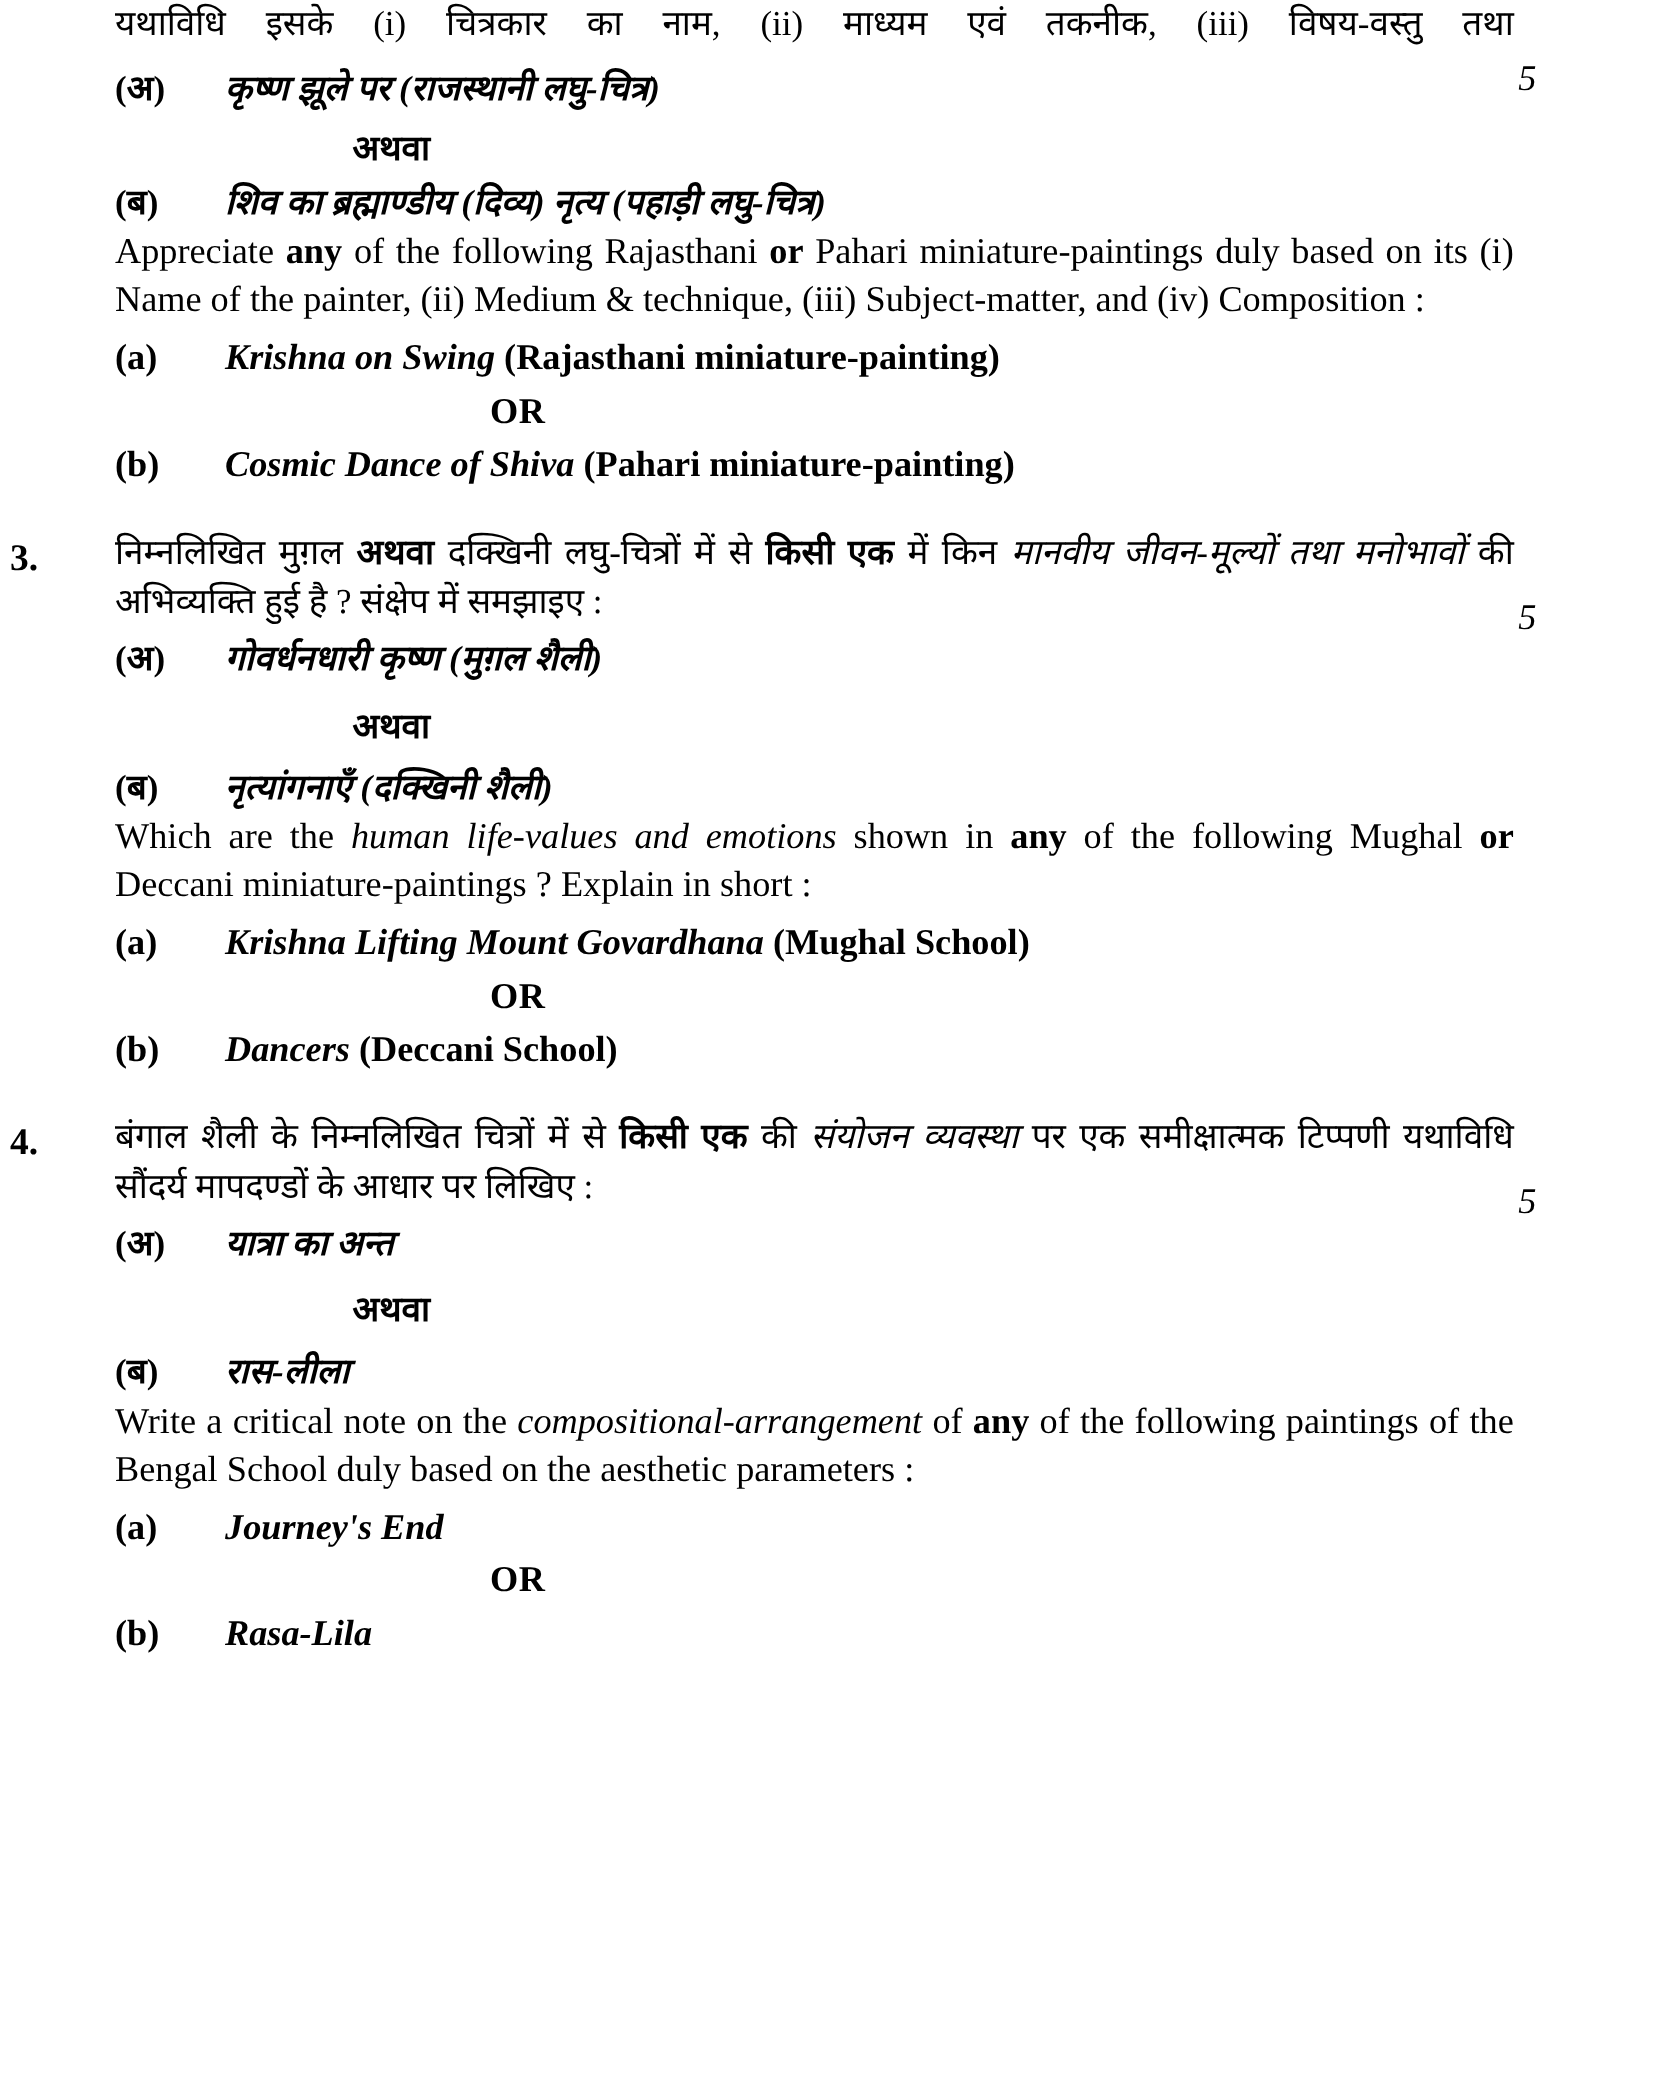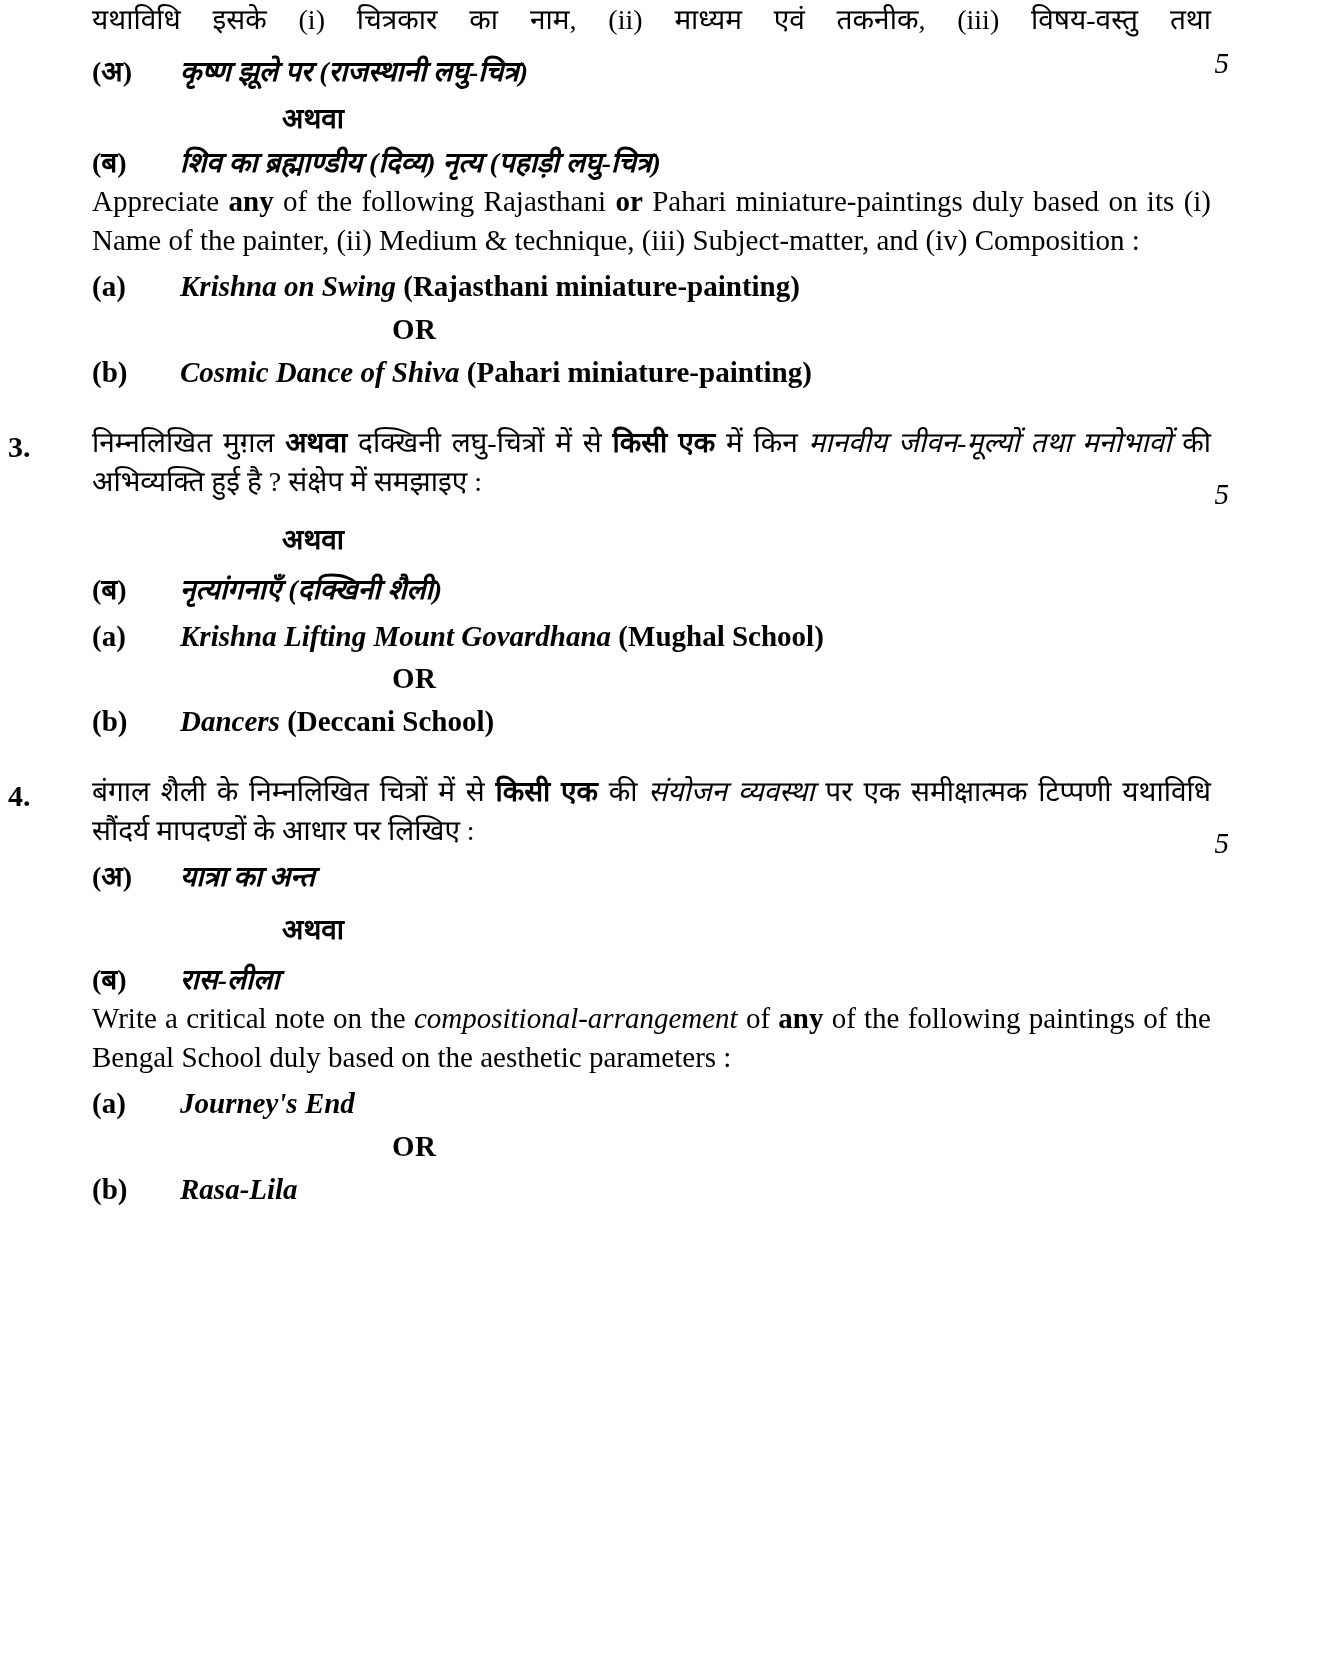--- a/index.html
+++ b/index.html
@@ -183,31 +183,35 @@
   <div class="qrow">
     <div class="qnum" style="top:4px">3.</div>
 
     <div class="marks" style="top:52px">5</div>
 
     <div class="body-col">
       <div class="para hin justify-block">निम्नलिखित मुग़ल <span class="bi">अथवा</span> दक्खिनी लघु-चित्रों में से <span class="bi">किसी एक</span> में किन <span class="ital">मानवीय जीवन-मूल्यों तथा मनोभावों</span> की अभिव्यक्ति हुई है ? संक्षेप में समझाइए :</div>
 
       <div class="sp-xs"></div>
 
+      <div class="optline">
+        <span class="optlabel hin">(अ)</span><span class="opttext hin">गोवर्धनधारी कृष्ण (मुग़ल शैली)</span>
+      </div>
 
       <div class="sp-s"></div>
 
       <div class="athava">अथवा</div>
 
       <div class="sp-s"></div>
 
       <div class="optline">
         <span class="optlabel hin">(ब)</span><span class="opttext hin">नृत्यांगनाएँ (दक्खिनी शैली)</span>
       </div>
 
+      <div class="para eng justify-block">Which are the <span class="ital">human life-values and emotions</span> shown in <span class="bi">any</span> of the following Mughal <span class="bi">or</span> Deccani miniature-paintings ? Explain in short :</div>
 
       <div class="sp-xs"></div>
 
       <div class="optline">
         <span class="optlabel">(a)</span><span class="ital">Krishna Lifting Mount Govardhana</span><span>&nbsp;</span><span>(Mughal School)</span>
       </div>
 
       <div class="sp-xs"></div>
 
       <div class="or-sep">OR</div>

